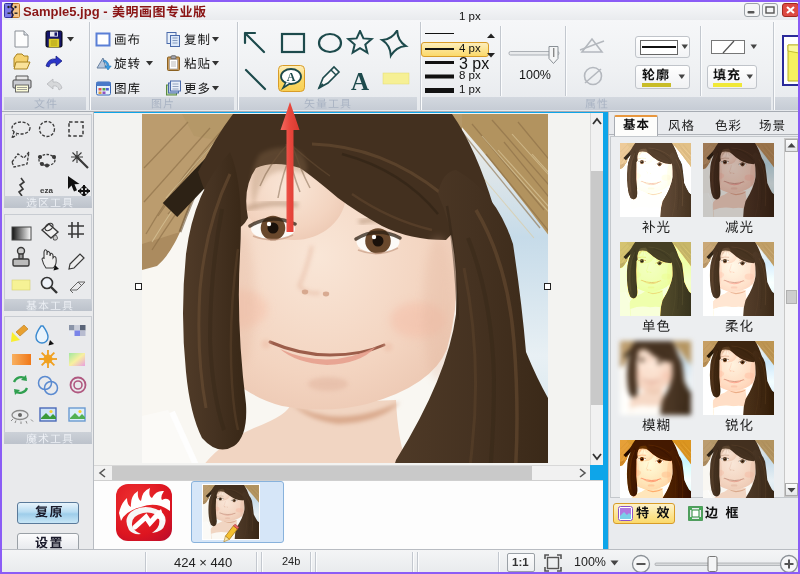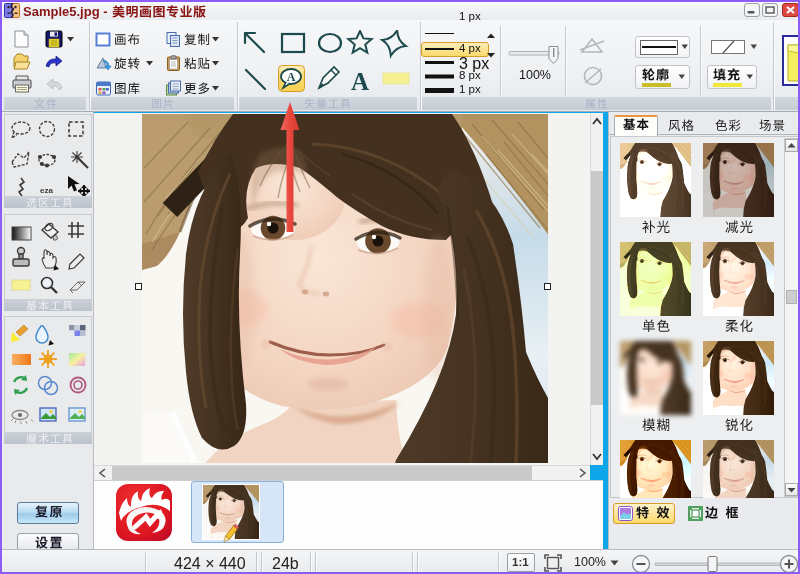--- a/index.html
+++ b/index.html
@@ -719,22 +719,22 @@
     </div>
     <div class="abs" style="left:0px;top:547px;width:800px;height:27px;background:linear-gradient(#f4f5f6,#e7e9ec);border-top:1px solid #b8bcc2"></div>
     <div class="sep" style="left:143px;top:550px;height:21px"></div>
     <div class="sep" style="left:254px;top:550px;height:21px"></div>
     <div class="sep" style="left:259px;top:550px;height:21px"></div>
     <div class="sep" style="left:308px;top:550px;height:21px"></div>
     <div class="sep" style="left:313px;top:550px;height:21px"></div>
     <div class="sep" style="left:410px;top:550px;height:21px"></div>
     <div class="sep" style="left:415px;top:550px;height:21px"></div>
     <div class="sep" style="left:496px;top:550px;height:21px"></div>
-    <div class="abs" style="left:172px;top:553px;font-size:16px;color:#222">424 × 440</div>
-    <div class="abs" style="left:270px;top:553px;font-size:16px;color:#222">24b</div>
+    <div class="abs" style="left:172px;top:553px;font-size:13px;color:#222">424 × 440</div>
+    <div class="abs" style="left:280px;top:553px;font-size:11px;color:#222">24b</div>
     <div class="abs" style="left:505px;top:551px;width:28px;height:19px;border:1px solid #9aa0a6;border-radius:2px;background:linear-gradient(#fcfcfd,#eceef0)"></div>
 <div class="abs" style="left:510px;top:554px;font-size:11.5px;font-weight:bold;color:#333">1:1</div>
 <svg class="abs" style="left:541px;top:551px" width="20" height="20" viewBox="0 0 20 20">
 <rect x="4.5" y="4.5" width="11" height="11" fill="none" stroke="#555" stroke-width="1.4"></rect>
 <path d="M2 6 V2 h4 M14 2 h4 v4 M18 14 v4 h-4 M6 18 H2 v-4" stroke="#555" stroke-width="1.6" fill="none"></path>
     </svg>
 <div class="abs" style="left:572px;top:553px;font-size:12.5px;color:#222">100%</div>
 <svg class="abs" style="left:608px;top:558px" width="9" height="6">
       <path d="M0.5 0.5 h8 l-4 5 z" fill="#444"></path>
     </svg>

